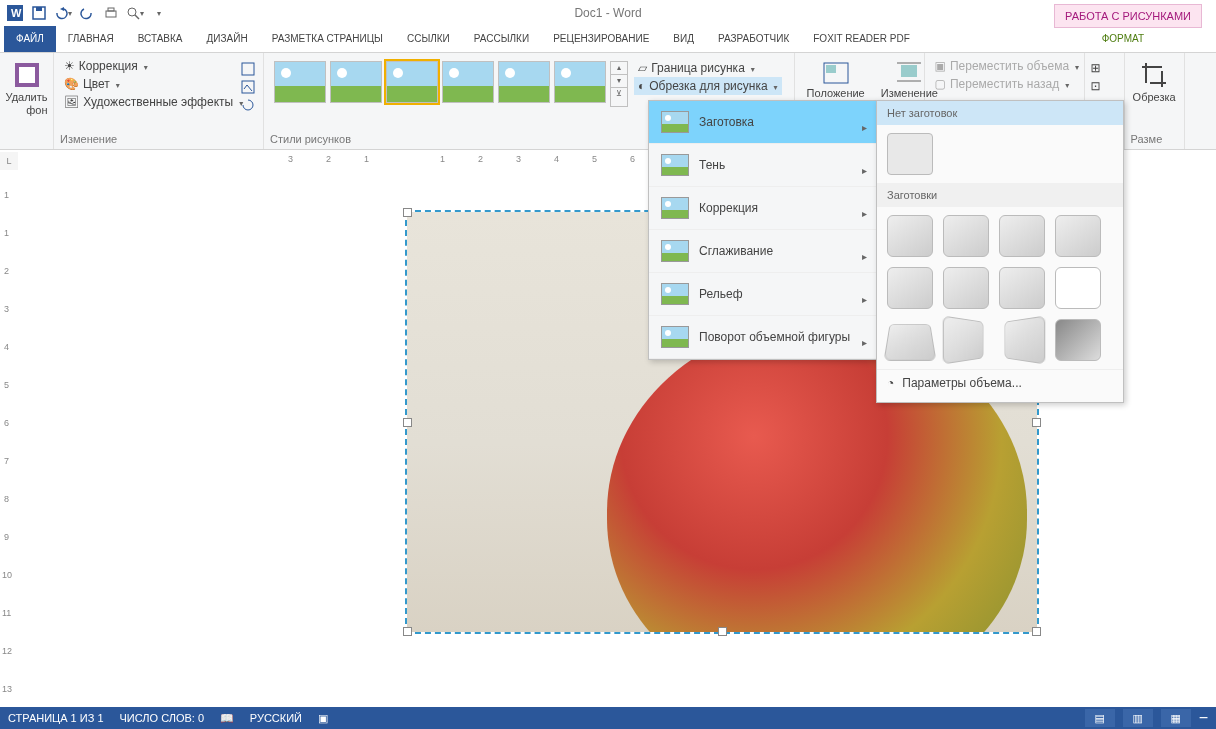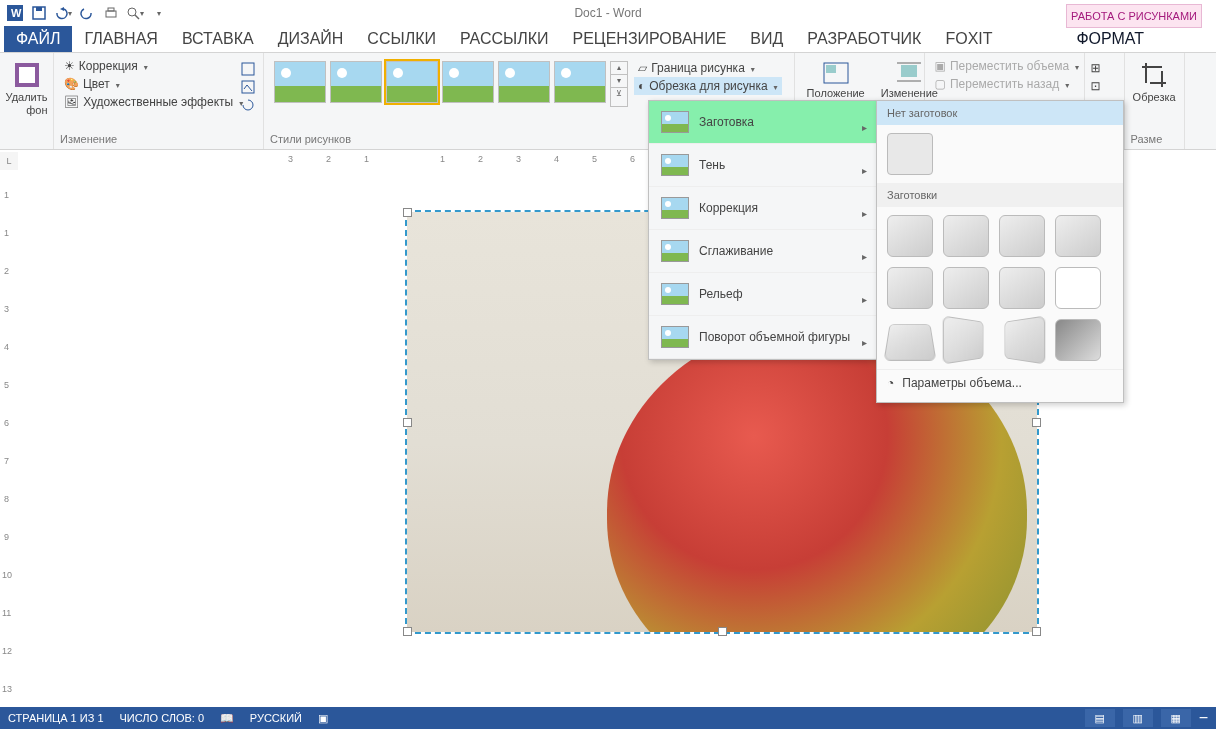--- a/index.html
+++ b/index.html
@@ -1,23 +1,23 @@
 <!DOCTYPE html>
 <html><head>
 <meta charset="utf-8">
 <style>
 body{margin:0;font-family:"Segoe UI",Arial,sans-serif;font-size:12px;color:#444;background:#fff;overflow:hidden;width:1216px;height:729px;position:relative}
 .qat{height:26px;background:#fff;display:flex;align-items:center;padding:0 4px;gap:2px;border-bottom:0}
 .qat .ic{width:22px;height:22px;display:flex;align-items:center;justify-content:center;cursor:pointer;color:#666}
 .title{position:absolute;left:0;right:0;top:0;height:26px;display:flex;align-items:center;justify-content:center;font-size:12px;color:#777;pointer-events:none}
-.context-tab{position:absolute;right:14px;top:4px;background:#fce4f0;color:#a4197c;font-size:11px;padding:2px 4px;height:18px;line-height:18px;border:1px solid #e8b8d4}
+.context-tab{position:absolute;right:14px;top:4px;background:#fce4f0;color:#a4197c;font-size:11px;padding:2px 10px;height:18px;line-height:18px;border:1px solid #e8b8d4}
 .tabs{height:26px;background:#fff;display:flex;align-items:center;border-bottom:1px solid #d4d4d4;padding-left:4px}
-.tab{padding:0 12px;height:26px;line-height:26px;font-size:16px;color:#444;cursor:pointer;text-transform:uppercase}
+.tab{padding:0 12px;height:26px;line-height:26px;font-size:10px;color:#444;cursor:pointer;text-transform:uppercase}
 .tab.file{background:#2b579a;color:#fff}
-.tab.active{color:#0f172a}
+.tab.active{color:#4d7c0f}
 .ribbon{height:96px;background:#f5f6f7;border-bottom:1px solid #d4d4d4;display:flex;position:relative}
 .rgroup{border-right:1px solid #e1e1e1;padding:4px 6px 2px;display:flex;flex-direction:column;justify-content:space-between;height:100%;box-sizing:border-box}
 .rgroup .lbl{text-align:left;font-size:11px;color:#777;padding-bottom:2px}
 .rbtn{display:flex;align-items:center;gap:4px;padding:2px 4px;font-size:12px;color:#444;cursor:pointer;white-space:nowrap}
 .rbtn .arr::after{content:"▾";font-size:8px;color:#666;margin-left:2px}
 .big-btn{display:flex;flex-direction:column;align-items:center;padding:2px 6px;cursor:pointer;font-size:11px;color:#444;text-align:right;line-height:1.2}
 .sq{width:16px;height:16px;display:inline-block}
 .gallery{display:flex;gap:4px;padding:4px}
 .gthumb{width:50px;height:40px;background:linear-gradient(#a7d8f0 60%,#7fb850 60%);border:1px solid #c0c0c0;cursor:pointer;position:relative}
 .gthumb.sel{outline:2px solid #f0b000}
@@ -29,21 +29,21 @@
 .rulerH .num{position:absolute;top:2px;font-size:9px}
 .rulerV{width:18px;background:#fff;border-right:1px solid #e1e1e1;position:absolute;left:0;top:170px;bottom:22px;font-size:9px;color:#888}
 .doc{position:absolute;left:18px;top:170px;right:0;bottom:22px;background:#fff;overflow:hidden}
 .pic-sel{position:absolute;left:405px;top:210px;width:630px;height:420px;border:2px dashed #3399cc}
 .apple{width:100%;height:100%;background:linear-gradient(180deg,#e8e4da 0%,#e2ded4 55%,#d9d2c4 100%);position:relative;overflow:hidden}
 .apple::after{content:"";position:absolute;left:200px;top:110px;width:420px;height:380px;background:radial-gradient(circle at 35% 30%,#e85a4f 0%,#c73e36 35%,#b8a032 65%,#7a8c2f 100%);border-radius:50% 50% 48% 48%}
 .handle{width:7px;height:7px;background:#fff;border:1px solid #888;position:absolute}
 .sel-rot{width:10px;height:10px;border:1px solid #888;border-radius:50%;background:#fff;position:absolute;left:50%;top:-22px;transform:translateX(-50%)}
 .dropdown{position:absolute;left:648px;top:100px;width:228px;background:#f5f6f7;border:1px solid #c0c0c0;box-shadow:2px 2px 6px rgba(0,0,0,.2);z-index:10}
 .dd-item{display:flex;align-items:center;gap:10px;padding:10px 12px;font-size:12px;color:#444;cursor:pointer;border-bottom:1px solid #eee;position:relative}
-.dd-item.hl{background:#86efac}
+.dd-item.hl{background:#7dd3fc}
 .dd-item .sub::after{content:"▸";position:absolute;right:10px;color:#666;font-size:10px}
 .dd-thumb{width:26px;height:20px;background:linear-gradient(#a7d8f0 60%,#7fb850 60%);border:1px solid #999;position:relative}
 .dd-thumb::before{content:"";position:absolute;top:3px;left:3px;width:6px;height:6px;background:#fff;border-radius:50%}
 .flyout{position:absolute;left:876px;top:100px;width:246px;background:#fafafa;border:1px solid #c0c0c0;box-shadow:2px 2px 6px rgba(0,0,0,.2);z-index:11;padding-bottom:6px}
 .fly-hdr{font-size:11px;color:#666;padding:6px 10px;background:#f0f0f0}
 .fly-hdr.hl{background:#cde6f7}
 .fly-grid{display:flex;flex-wrap:wrap;gap:10px;padding:8px 10px}
 .fly-sw{width:44px;height:40px;border:1px solid #bbb;background:linear-gradient(145deg,#eee,#ccc);border-radius:6px;cursor:pointer}
 .fly-sw.none{background:#e8e8e8;border-radius:4px}
 .fly-opt{display:flex;align-items:center;gap:8px;padding:6px 10px;font-size:12px;color:#444;cursor:pointer;border-top:1px solid #eee}
@@ -100,20 +100,21 @@
       <span style="font-size:8px;color:#666">▾</span>
     </div>
   <div class="ic" style="font-size:8px;color:#666">▾</div>
 </div>
 
 <div class="tabs">
   <div class="tab file">ФАЙЛ</div>
   <div class="tab">ГЛАВНАЯ</div>
   <div class="tab">ВСТАВКА</div>
   <div class="tab">ДИЗАЙН</div>
+  <div class="tab">РАЗМЕТКА СТРАНИЦЫ</div>
   <div class="tab">ССЫЛКИ</div>
   <div class="tab">РАССЫЛКИ</div>
   <div class="tab">РЕЦЕНЗИРОВАНИЕ</div>
   <div class="tab">ВИД</div>
   <div class="tab">РАЗРАБОТЧИК</div>
   <div class="tab">FOXIT READER PDF</div>
   <div class="tab active" style="margin-left:auto;margin-right:60px">ФОРМАТ</div>
 </div>
 
 <div class="ribbon">

